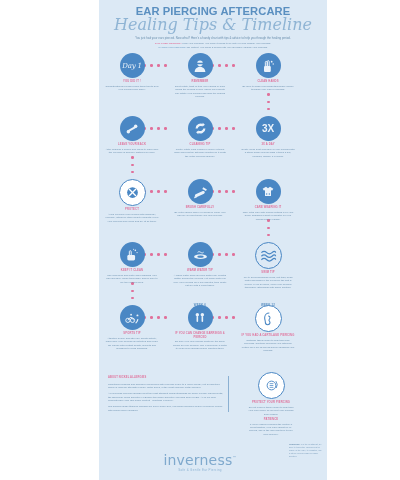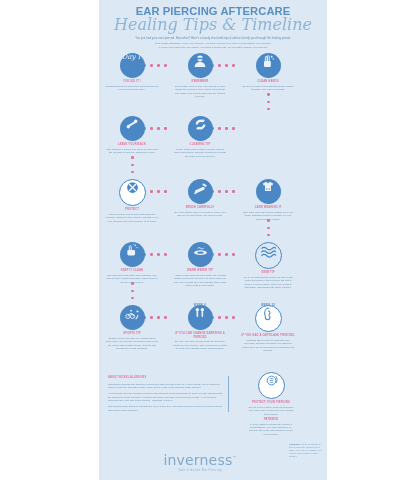--- a/index.html
+++ b/index.html
@@ -81,21 +81,21 @@
   .cell.c2 { left: 139px; }
 
   .bubble {
     width: 25px;
     height: 25px;
     border-radius: 50%;
     background: #4a87c4;
     margin: 0 auto;
     position: relative;
     display: flex;
-    align-items: flex-start;
+    align-items: center;
     justify-content: center;
   }
   .bubble.ringed {
     background: #dce9f5;
     border: 1.6px solid #4a87c4;
   }
   .bubble.ringed-w {
     background: #ffffff;
     border: 1.6px solid #4a87c4;
   }
@@ -372,20 +372,29 @@
             <path d="M15 4l3.2 2.8-3.4 2.4z" fill="#eaf2fa"></path>
             <path d="M9 20l-3.2-2.8 3.4-2.4z" fill="#eaf2fa"></path>
           </svg>
         </div>
         <div class="cap">
           <div class="cap-title">CLEANING TIP</div>
           <div class="cap-body">Gently rotate each earring a couple of times while applying the aftercare solution so it coats the entire piercing channel.</div>
         </div>
       </div>
 
+      <div class="cell c2">
+        <div class="bubble">
+          <span class="bubble-text big">3X</span>
+        </div>
+        <div class="cap">
+          <div class="cap-title">3X A DAY</div>
+          <div class="cap-body">Gently clean front and back of your piercing with a sterile saline wound wash 3 times a day, morning, midday &amp; evening.</div>
+        </div>
+      </div>
     </div>
 
     <div class="row">
       <div class="dots h1">
         <i class="d"></i>
           <i class="d"></i>
           <i class="d"></i>
           <i class="d"></i>
           <i class="d"></i>
       </div>

